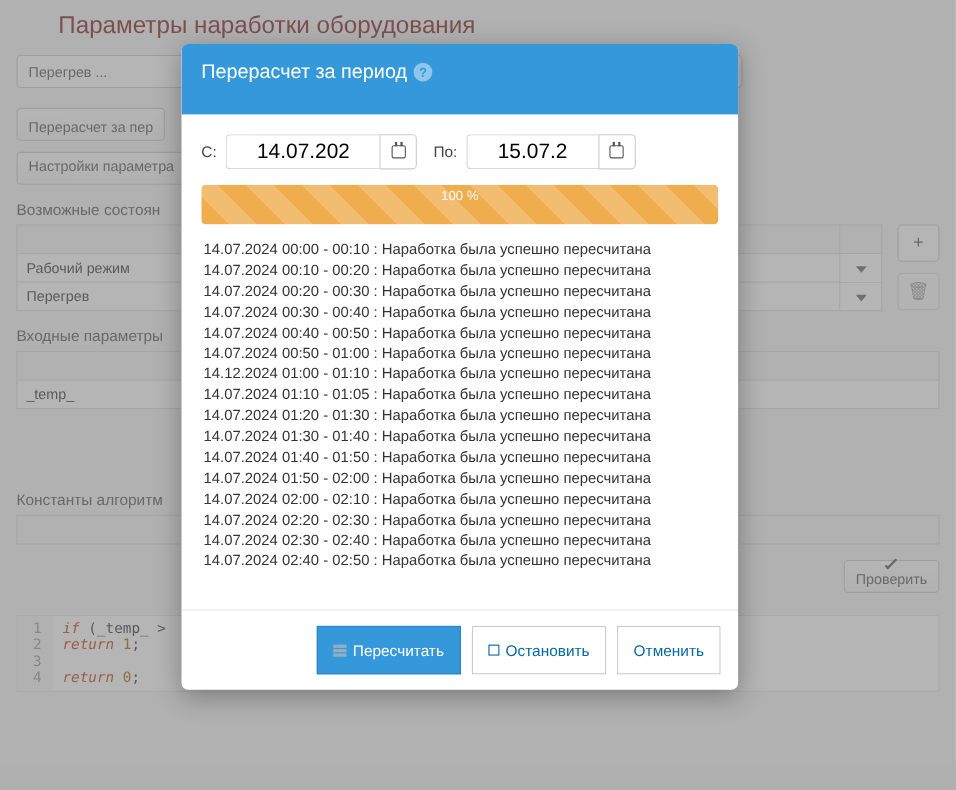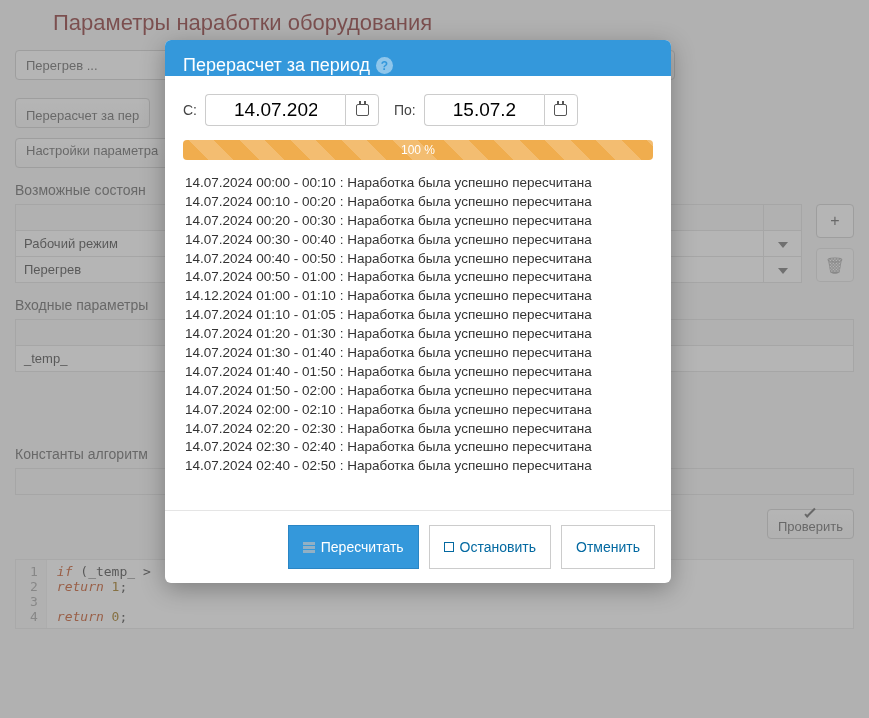--- a/index.html
+++ b/index.html
@@ -114,21 +114,21 @@
     top: 40px;
     width: 506px;
     background: #fff;
     border-radius: 6px;
     box-shadow: 0 6px 24px rgba(0,0,0,0.3);
     overflow: hidden;
   }
   .modal-header {
     background: #3498db;
     color: #fff;
-    padding: 15px 18px 0 18px;
+    padding: 15px 18px 28px 18px;
     font-size: 18px;
     font-weight: 400;
     display: flex;
     align-items: center;
     gap: 6px;
   }
   .help-circle {
     width: 17px;
     height: 17px;
     border-radius: 50%;
@@ -178,21 +178,21 @@
     width: 34px;
     border: 1px solid #ccc;
     border-radius: 0 4px 4px 0;
     background: #fff;
     display: flex;
     align-items: center;
     justify-content: center;
     color: #555;
   }
   .progress {
-    height: 20px;
+    height: 36px;
     border-radius: 4px;
     background: #f0f0f0;
     overflow: hidden;
     margin-bottom: 10px;
   }
   .progress-bar {
     height: 100%;
     width: 100%;
     background: repeating-linear-gradient(
       45deg,

